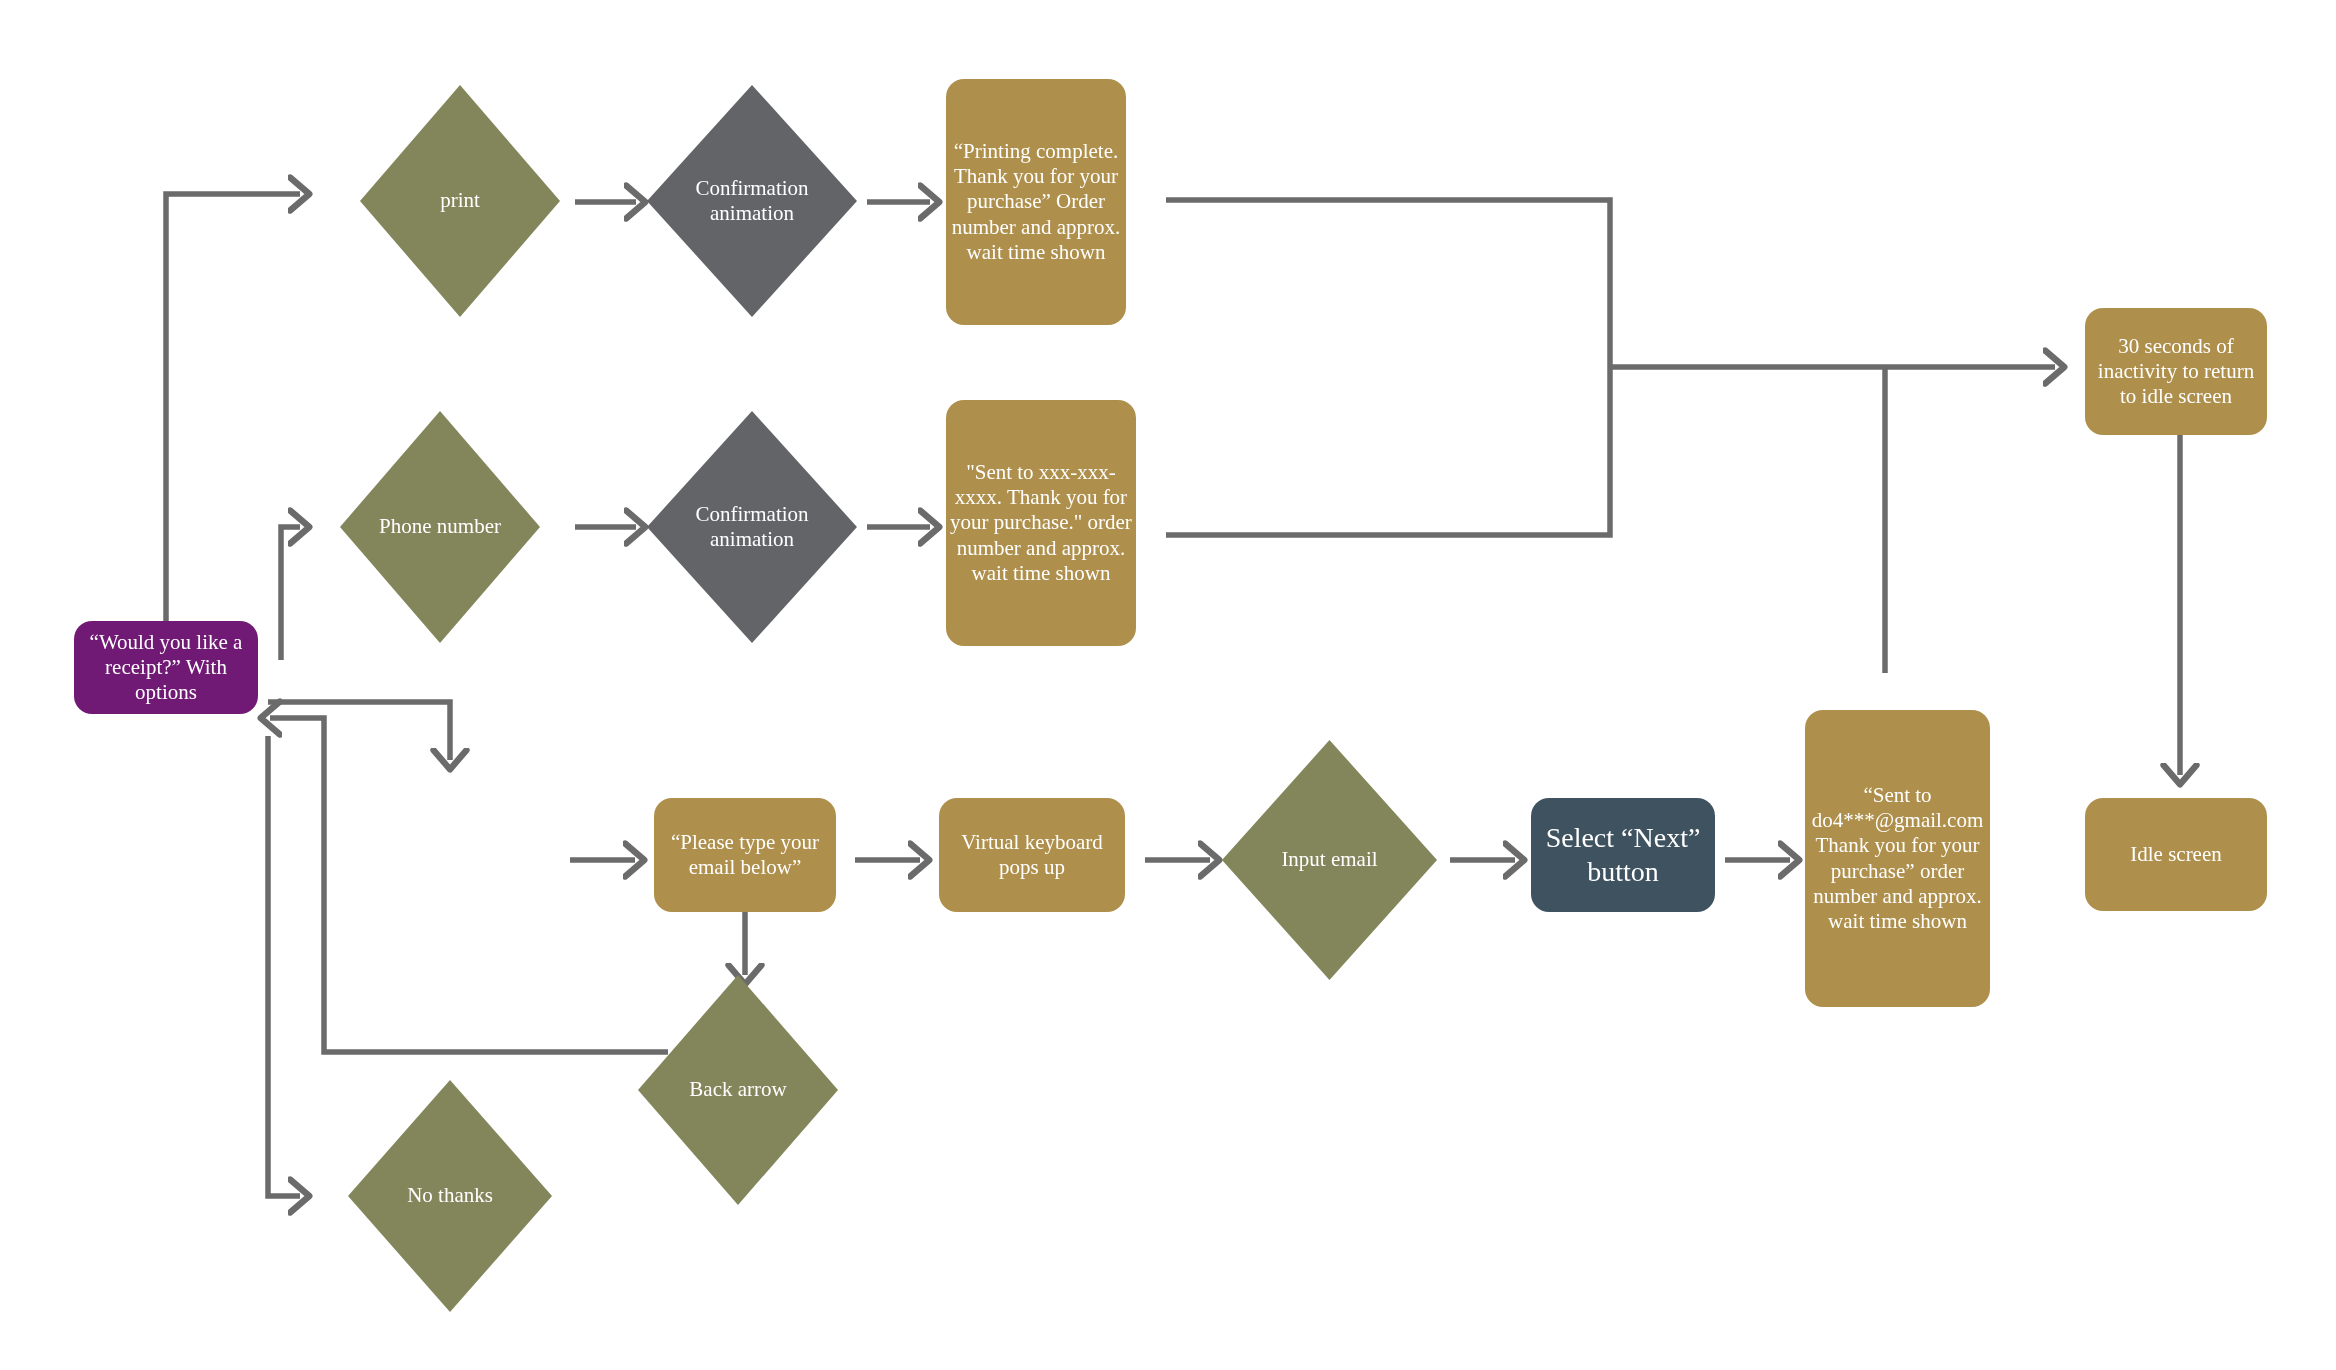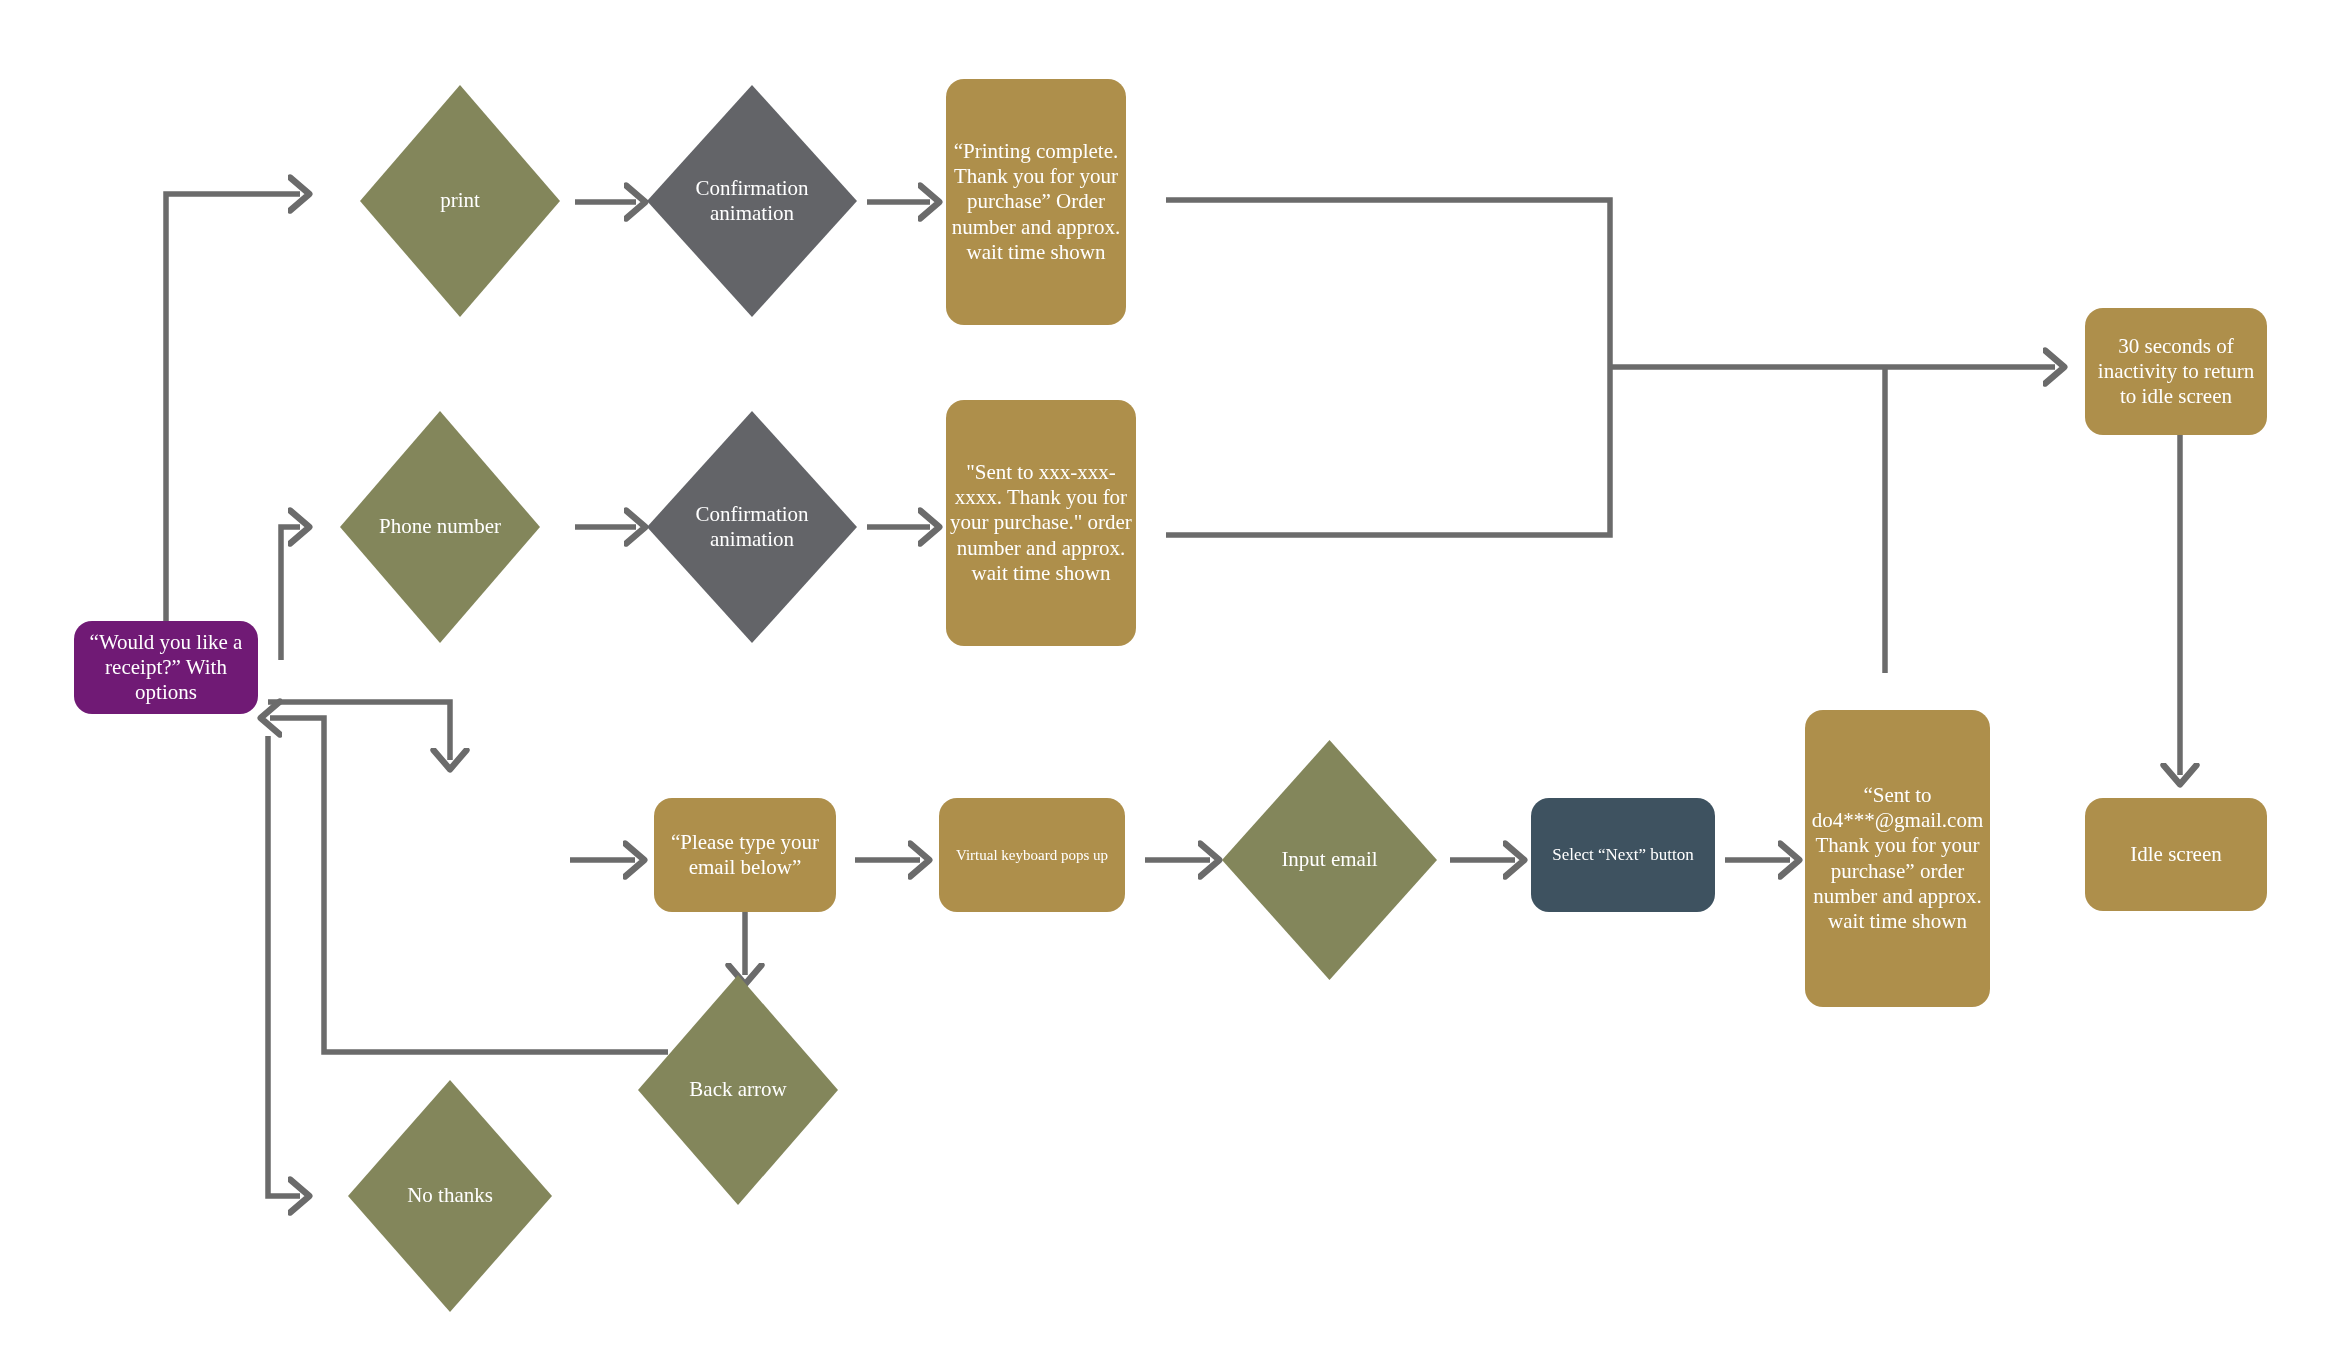--- a/index.html
+++ b/index.html
@@ -159,32 +159,32 @@
 
   <div class="node rrect" style="left:946px; top:400px; width:190px; height:246px; background:#AE8F4B; font-size:21px;">
     <span class="label">"Sent to xxx-xxx-xxxx. Thank you for your purchase." order number and approx. wait time shown</span>
   </div>
 
 
   <div class="node rrect" style="left:654px; top:798px; width:182px; height:114px; background:#AE8F4B; font-size:21px;">
     <span class="label">“Please type your email below”</span>
   </div>
 
-  <div class="node rrect" style="left:939px; top:798px; width:186px; height:114px; background:#AE8F4B; font-size:15px;">
+  <div class="node rrect" style="left:939px; top:798px; width:186px; height:114px; background:#AE8F4B; font-size:21px;">
     <span class="label">Virtual keyboard pops up</span>
   </div>
 
   <div class="diamond-wrap" style="left:1222px; top:740px; width:215px; height:240px;">
     <svg class="diamond-shape" viewBox="0 0 100 100" preserveAspectRatio="none">
       <polygon points="50,0 100,50 50,100 0,50" fill="#83865B"></polygon>
     </svg>
     <span class="diamond-text" style="font-size:21px; width:82%;">Input email</span>
   </div>
 
-  <div class="node rrect" style="left:1531px; top:798px; width:184px; height:114px; background:#3E5260; font-size:17px;">
+  <div class="node rrect" style="left:1531px; top:798px; width:184px; height:114px; background:#3E5260; font-size:28px;">
     <span class="label">Select “Next” button</span>
   </div>
 
   <div class="node rrect" style="left:1805px; top:710px; width:185px; height:297px; background:#AE8F4B; font-size:21px;">
     <span class="label">“Sent to do4***@gmail.com Thank you for your purchase” order number and approx. wait time shown</span>
   </div>
 
   <div class="diamond-wrap" style="left:348px; top:1080px; width:204px; height:232px;">
     <svg class="diamond-shape" viewBox="0 0 100 100" preserveAspectRatio="none">
       <polygon points="50,0 100,50 50,100 0,50" fill="#83865B"></polygon>

